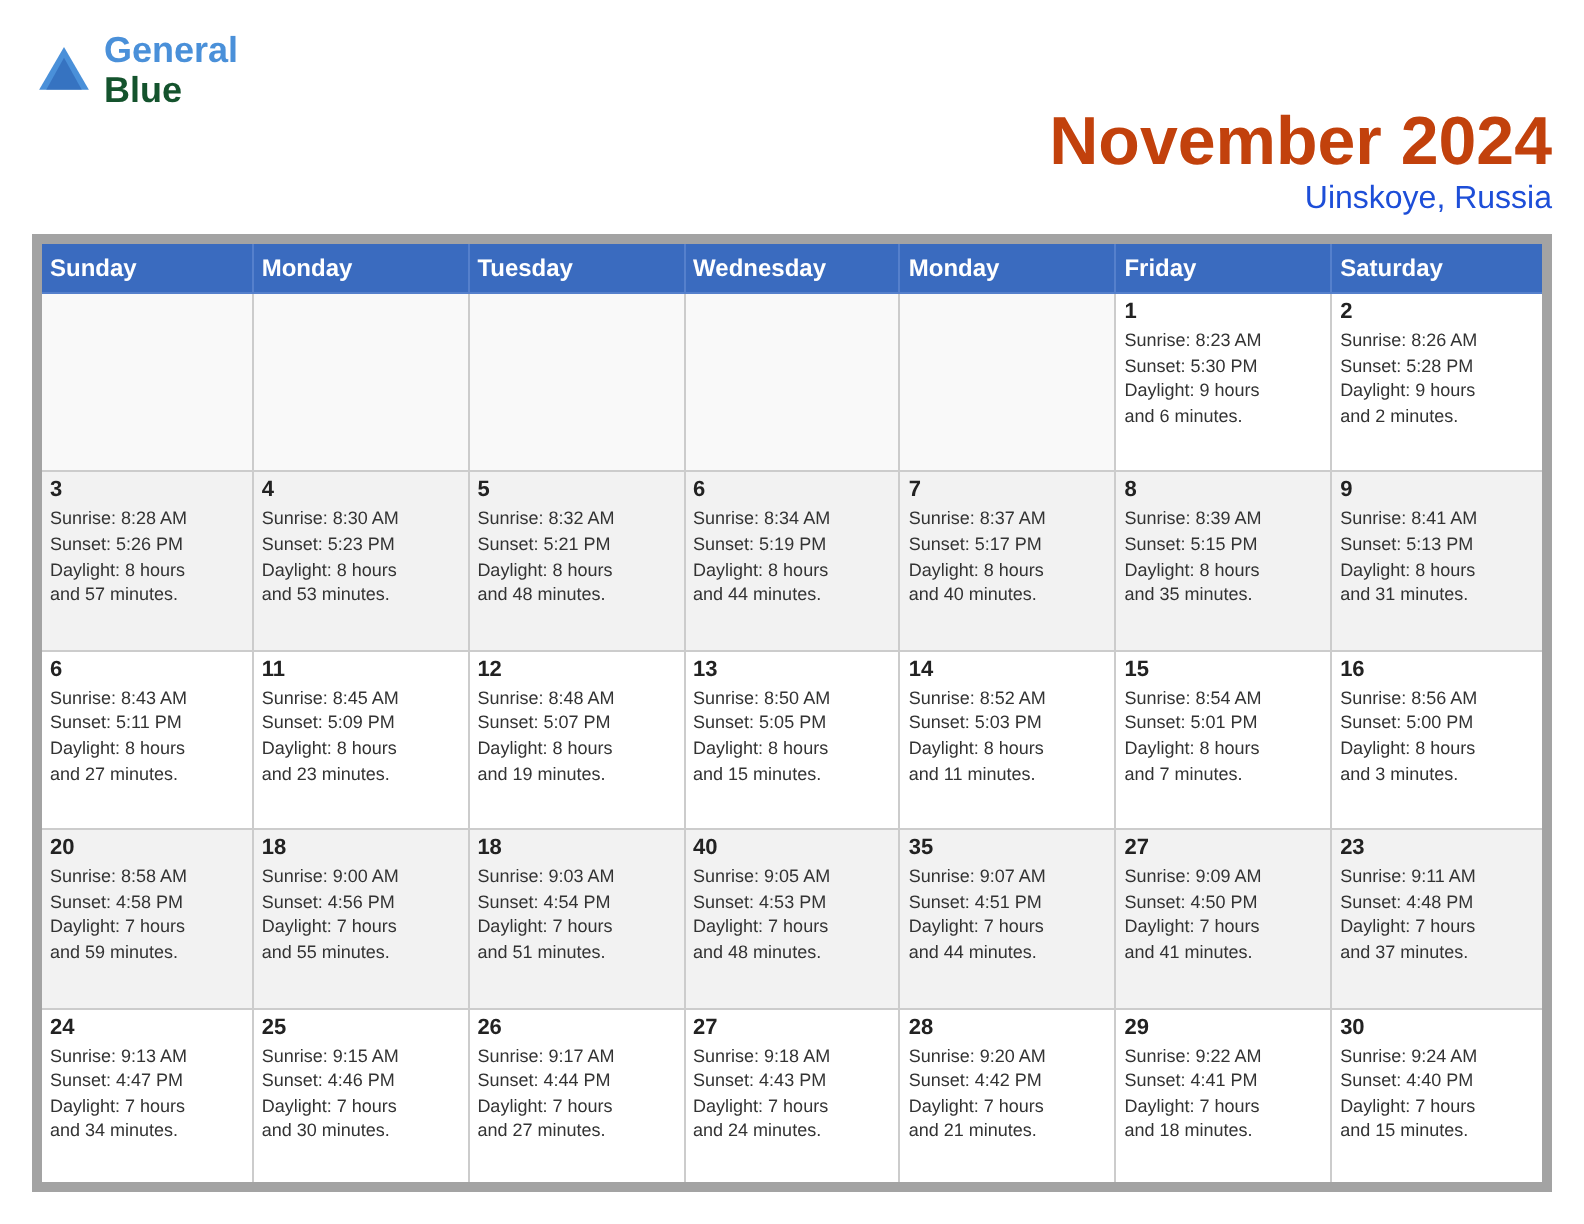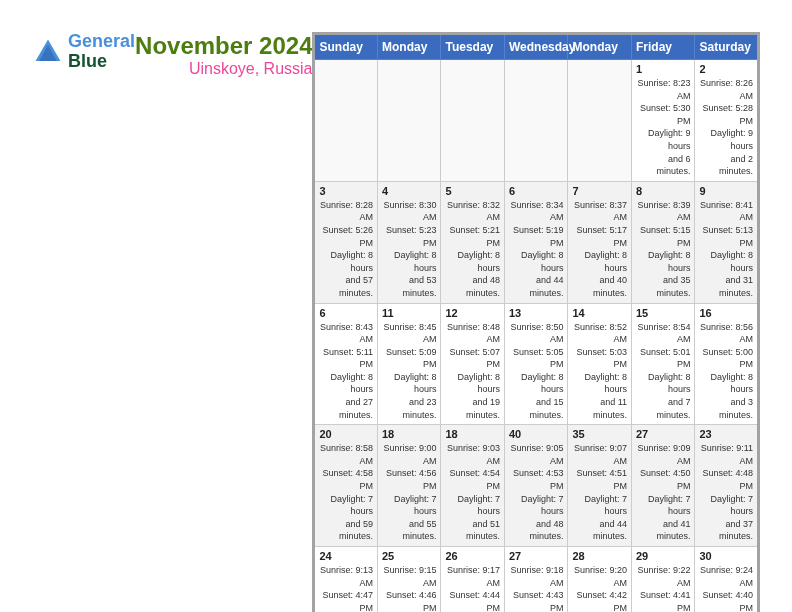--- a/index.html
+++ b/index.html
@@ -6,23 +6,23 @@
     body {
       font-family: Arial, sans-serif;
       background: #fff;
       width: 792px;
       height: 612px;
       overflow: hidden;
     }
     .page {
       width: 792px;
       height: 612px;
-      padding: 32px;
+      padding: 16px;
       display: flex;
-      flex-direction: row;
+      flex-direction: column;
     }
     .header {
       display: flex;
       justify-content: space-between;
       align-items: flex-start;
       margin-bottom: 8px;
     }
     .logo {
       display: flex;
       align-items: center;
@@ -38,31 +38,32 @@
       color: #4a90d9;
     }
     .logo-icon {
       width: 32px;
       height: 32px;
     }
     .title-block {
       text-align: right;
     }
     .month-title {
-      font-size: 24px;
-      font-weight: bold;
-      color: #4d7c0f;
+      font-size: 34px;
+      font-weight: bold;
+      color: #c2410c;
+      margin-top: 36px;
     }
     .location {
       font-size: 16px;
-      color: #ec4899;
+      color: #1d4ed8;
     }
     .calendar {
       flex: 1;
-      border: 3px solid #a3a3a3;
+      border: 5px solid #a3a3a3;
       border-collapse: collapse;
       width: 100%;
       table-layout: fixed;
     }
     .calendar th {
       background-color: #3a6bbf;
       color: #fff;
       font-size: 12px;
       font-weight: bold;
       padding: 5px 4px;
@@ -86,21 +87,20 @@
     .day-num {
       font-size: 11px;
       font-weight: bold;
       display: block;
       margin-bottom: 2px;
     }
     .day-info {
       line-height: 1.4;
       font-size: 9px;
       color: #333;
-      text-align: right;
     }
   </style>
 </head>
 <body>
 
 <div class="page">
   <div class="header">
     <div class="logo">
       <svg class="logo-icon" viewBox="0 0 36 36">
         <polygon points="18,4 32,28 4,28" fill="#4a90d9"></polygon>

